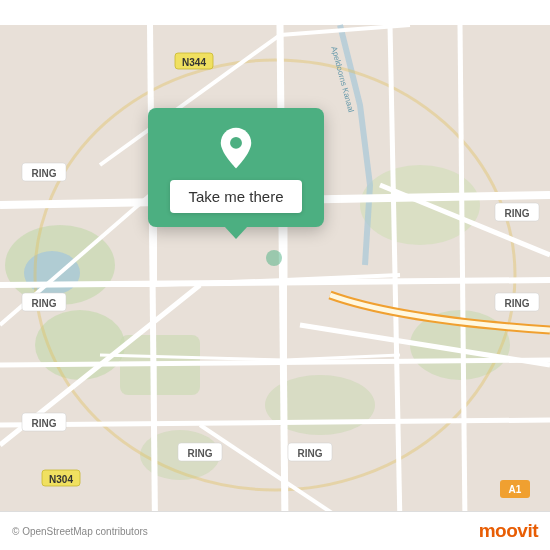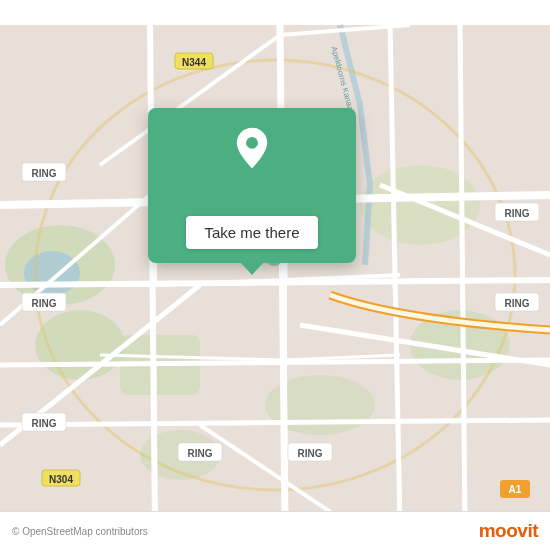--- a/index.html
+++ b/index.html
@@ -24,30 +24,29 @@
       top: 0; left: 0;
       width: 100%;
       height: 100%;
     }
 
     
     #popup-card {
       position: absolute;
       top: 108px;
       left: 148px;
-      width: 208px;
+      width: 176px;
       background: #4CAF81;
       border-radius: 8px;
       display: flex;
       flex-direction: column;
       align-items: center;
       padding: 18px 16px 14px 16px;
       box-shadow: 0 4px 16px rgba(0,0,0,0.25);
       z-index: 10;
-      gap: 36px;
     }
 
     #popup-card::after {
       content: '';
       position: absolute;
       bottom: -12px;
       left: 50%;
       transform: translateX(-50%);
       width: 0;
       height: 0;

